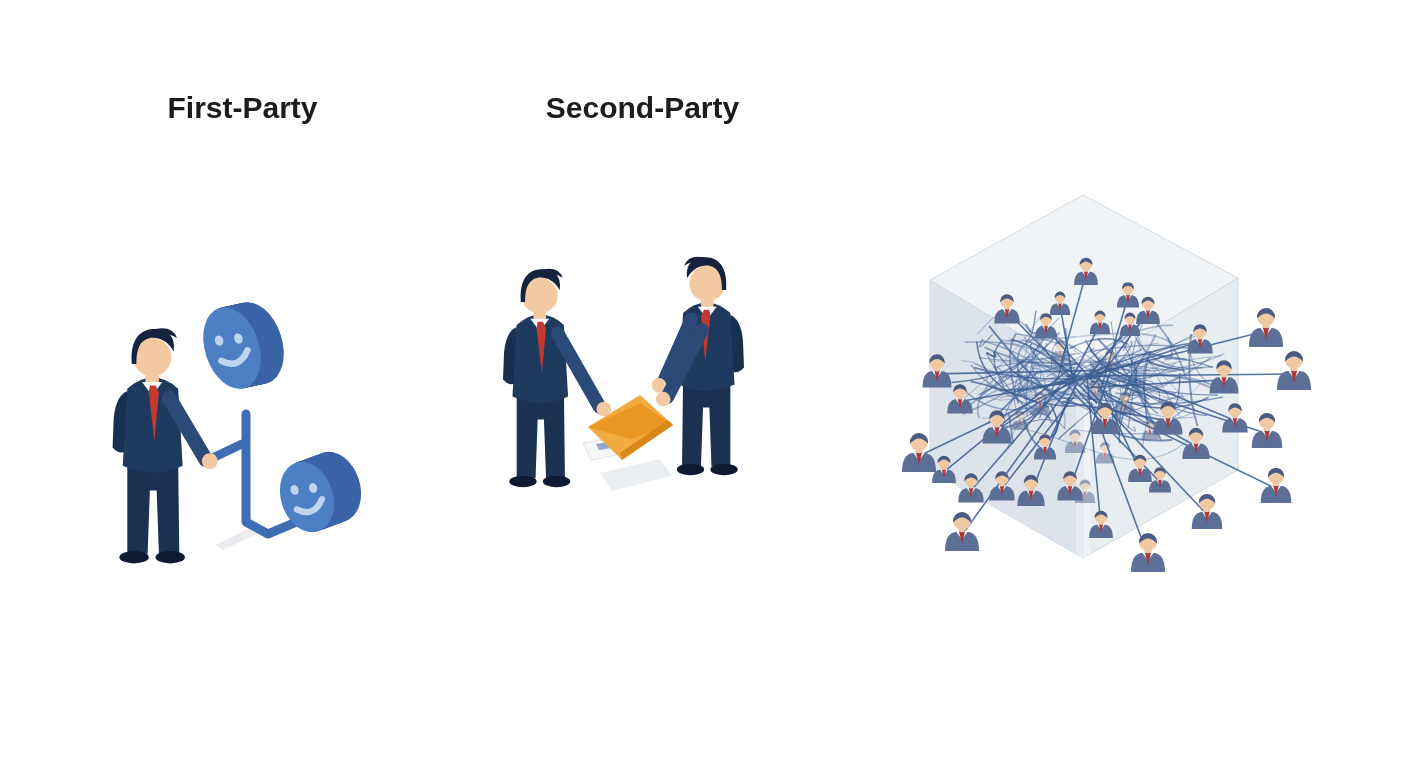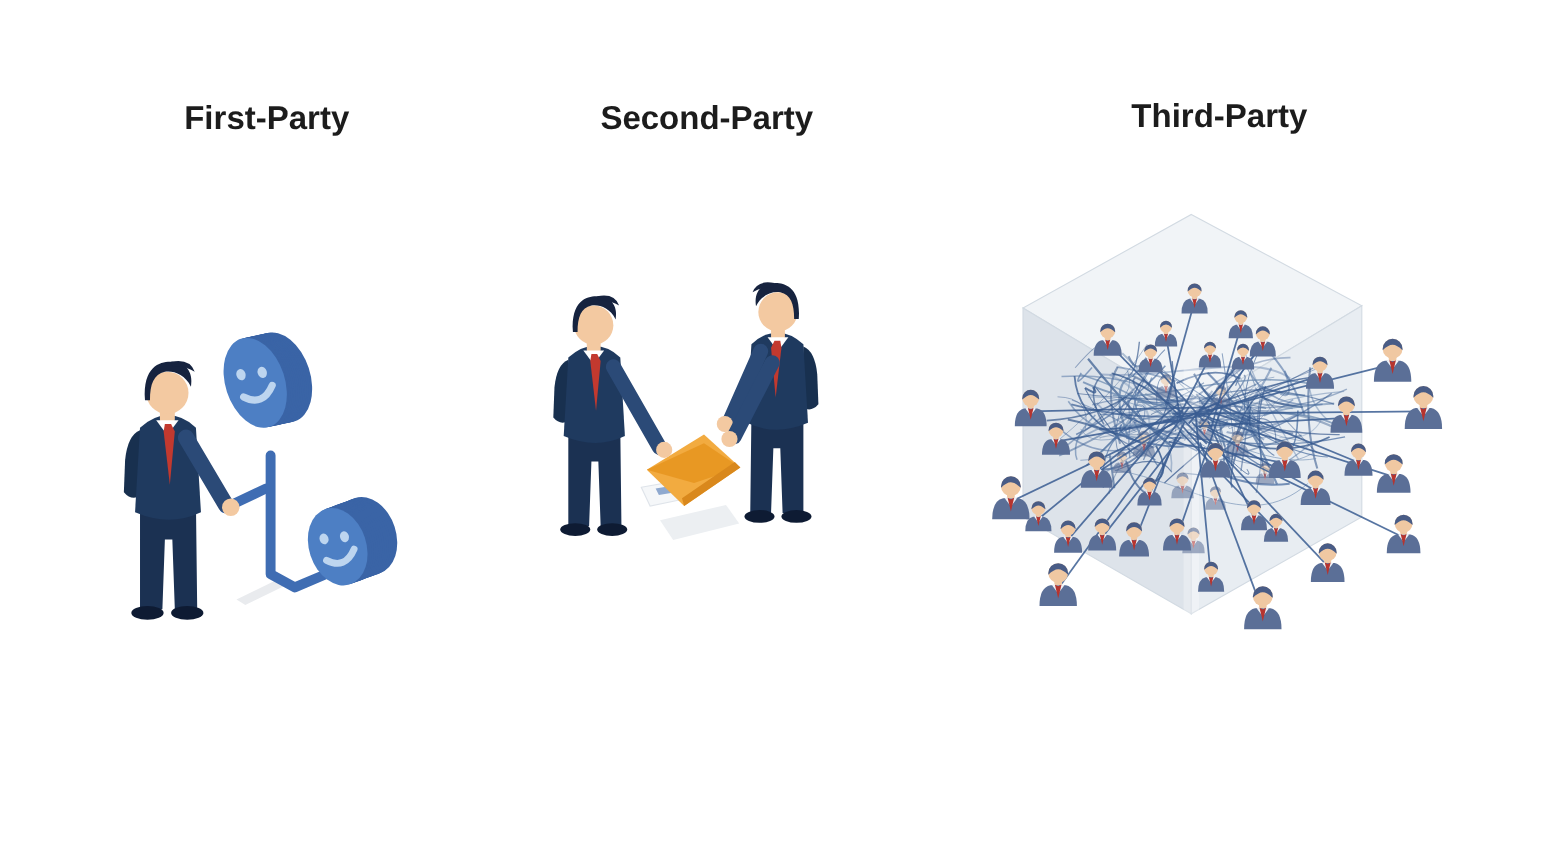--- a/index.html
+++ b/index.html
@@ -18,21 +18,20 @@
   #p1{left:90px;top:280px;}
   #p2{left:470px;top:240px;}
   #p3{left:870px;top:185px;}
 </style>
 </head>
 <body>
 
 <div class="stage">
   <h2 class="panel-title t2">Second-Party</h2>
   <h2 class="panel-title t1">First-Party</h2>
-  <h2 class="panel-title t3">Third-Party</h2>
 
   <svg id="p1" class="panel" width="320" height="320" viewBox="0 0 320 320">
       <g>
         <path d="M125,265 L160,248 L168,253 L133,270 Z" fill="#e9ebee"></path>
       </g>
       <g>
         <path d="M114,182 L152,164" stroke="#3f6db3" stroke-width="9" stroke-linecap="round" fill="none"></path>
         <path d="M156,134 L156,242 L178,254 L204,243" stroke="#3f6db3" stroke-width="9" stroke-linecap="round" stroke-linejoin="round" fill="none"></path>
       </g>
       <g>

